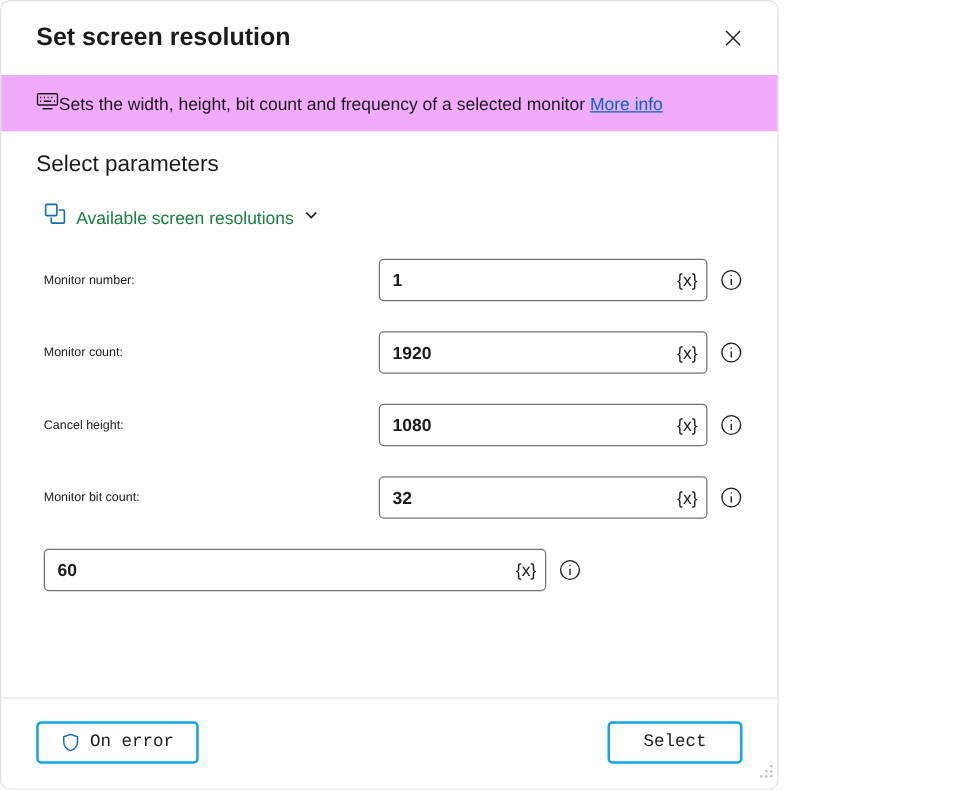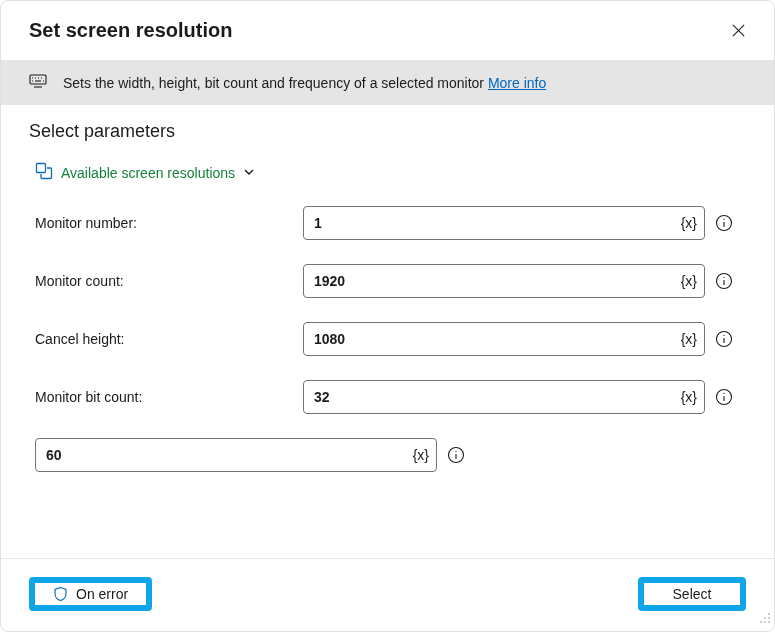--- a/index.html
+++ b/index.html
@@ -4,21 +4,21 @@
 <style>
   * { box-sizing: border-box; margin: 0; padding: 0; }
   body {
     font-family: "Segoe UI", -apple-system, BlinkMacSystemFont, sans-serif;
     background: #fff;
     width: 775px;
     height: 632px;
     overflow: hidden;
   }
   .dialog {
-    width: 775px;
+    width: 623px;
     height: 632px;
     border: 1px solid #e0e0e0;
     border-radius: 8px;
     display: flex;
     flex-direction: column;
     position: relative;
   }
   .header {
     display: flex;
     align-items: center;
@@ -34,25 +34,25 @@
     background: none;
     border: none;
     cursor: pointer;
     padding: 4px;
     color: #1b1b1b;
     display: flex;
     align-items: center;
     justify-content: center;
   }
   .info-banner {
-    background: #e5e5e5;
+    background: #f0abfc;
     padding: 14px 28px;
     display: flex;
     align-items: center;
-    gap: 16px;
+    gap: 0;
     font-size: 14px;
     color: #1b1b1b;
   }
   .info-banner .kbd-icon {
     flex-shrink: 0;
   }
   .info-banner a {
     color: #0067c0;
     text-decoration: underline;
   }
@@ -86,21 +86,21 @@
     color: #1b1b1b;
   }
   .field-row {
     display: flex;
     align-items: center;
     margin-bottom: 24px;
     margin-left: 6px;
   }
   .field-label {
     width: 268px;
-    font-size: 14px;
+    font-size: 10px;
     color: #1b1b1b;
     flex-shrink: 0;
   }
   .field-input-wrap {
     position: relative;
     flex: 1;
     max-width: 402px;
   }
   .field-input {
     width: 100%;
@@ -148,22 +148,23 @@
     border-radius: 4px;
     font-size: 14px;
     font-family: inherit;
     cursor: pointer;
     display: inline-flex;
     align-items: center;
     gap: 8px;
   }
   .btn-secondary {
     background: #fff;
-    border: 6px solid #0ea5e9;
-    color: #1b1b1b;
+    border: 2px solid #0ea5e9;
+    color: #1b1b1b;
+    font-family: Liberation Mono, monospace;
   }
   .btn-primary {
     background: #0f6cbd;
     border: 1px solid #0f6cbd;
     color: #fff;
     font-weight: 600;
     min-width: 108px;
     justify-content: center;
   }
   .footer-spacer { flex: 1; }

